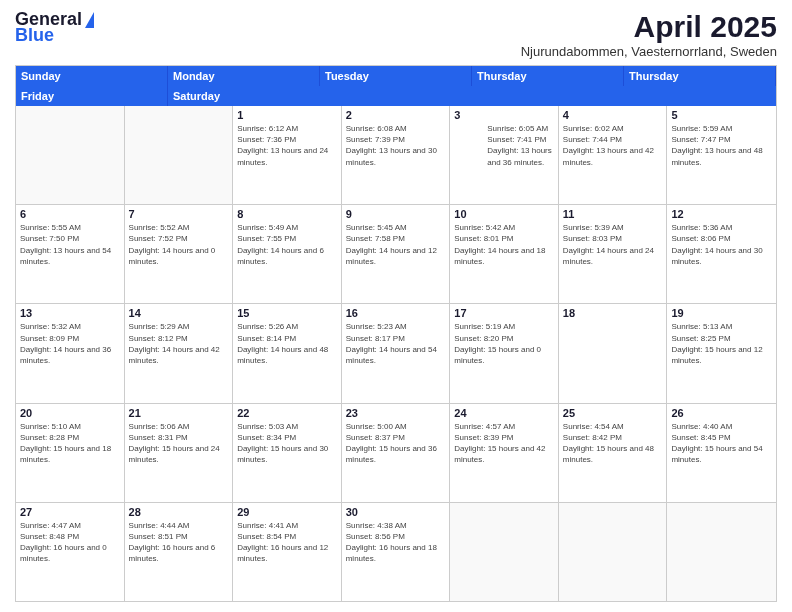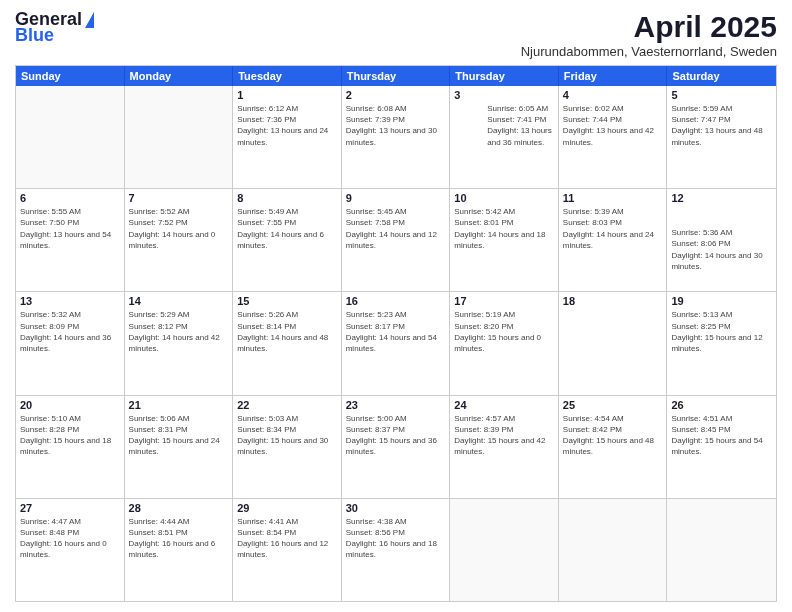--- a/index.html
+++ b/index.html
@@ -47,21 +47,21 @@
       color: #333;
     }
     .calendar {
       flex: 1;
       display: flex;
       flex-direction: column;
       border: 1px solid #ccc;
     }
     .cal-header-row {
       display: grid;
-      grid-template-columns: repeat(7, 1fr);
+      grid-template-columns: repeat(5, 1fr);
       background: #2563eb;
     }
     .cal-header-cell {
       color: #fff;
       font-size: 11px;
       font-weight: bold;
       padding: 4px 5px;
       text-align: left;
       border-right: 1px solid #1d4ed8;
     }
@@ -197,21 +197,21 @@
 Daylight: 14 hours and 18 minutes.</div>
           </div>
           <div class="cal-cell">
             <div class="cell-date">11</div>
             <div class="cell-info" style="white-space: pre-line;">Sunrise: 5:39 AM
 Sunset: 8:03 PM
 Daylight: 14 hours and 24 minutes.</div>
           </div>
           <div class="cal-cell">
             <div class="cell-date">12</div>
-            <div class="cell-info" style="white-space: pre-line; margin-top: 21px;">Sunrise: 5:36 AM
+            <div class="cell-info" style="white-space: pre-line;">Sunrise: 5:36 AM
 Sunset: 8:06 PM
 Daylight: 14 hours and 30 minutes.</div>
           </div>
         </div>
         <div class="cal-row">
           <div class="cal-cell">
             <div class="cell-date">13</div>
             <div class="cell-info" style="white-space: pre-line;">Sunrise: 5:32 AM
 Sunset: 8:09 PM
 Daylight: 14 hours and 36 minutes.</div>
@@ -282,21 +282,21 @@
 Daylight: 15 hours and 42 minutes.</div>
           </div>
           <div class="cal-cell">
             <div class="cell-date">25</div>
             <div class="cell-info" style="white-space: pre-line;">Sunrise: 4:54 AM
 Sunset: 8:42 PM
 Daylight: 15 hours and 48 minutes.</div>
           </div>
           <div class="cal-cell">
             <div class="cell-date">26</div>
-            <div class="cell-info" style="white-space: pre-line;">Sunrise: 4:51 AM
+            <div class="cell-info" style="white-space: pre-line;">Sunrise: 4:40 AM
 Sunset: 8:45 PM
 Daylight: 15 hours and 54 minutes.</div>
           </div>
         </div>
         <div class="cal-row">
           <div class="cal-cell">
             <div class="cell-date">27</div>
             <div class="cell-info" style="white-space: pre-line;">Sunrise: 4:47 AM
 Sunset: 8:48 PM
 Daylight: 16 hours and 0 minutes.</div>

